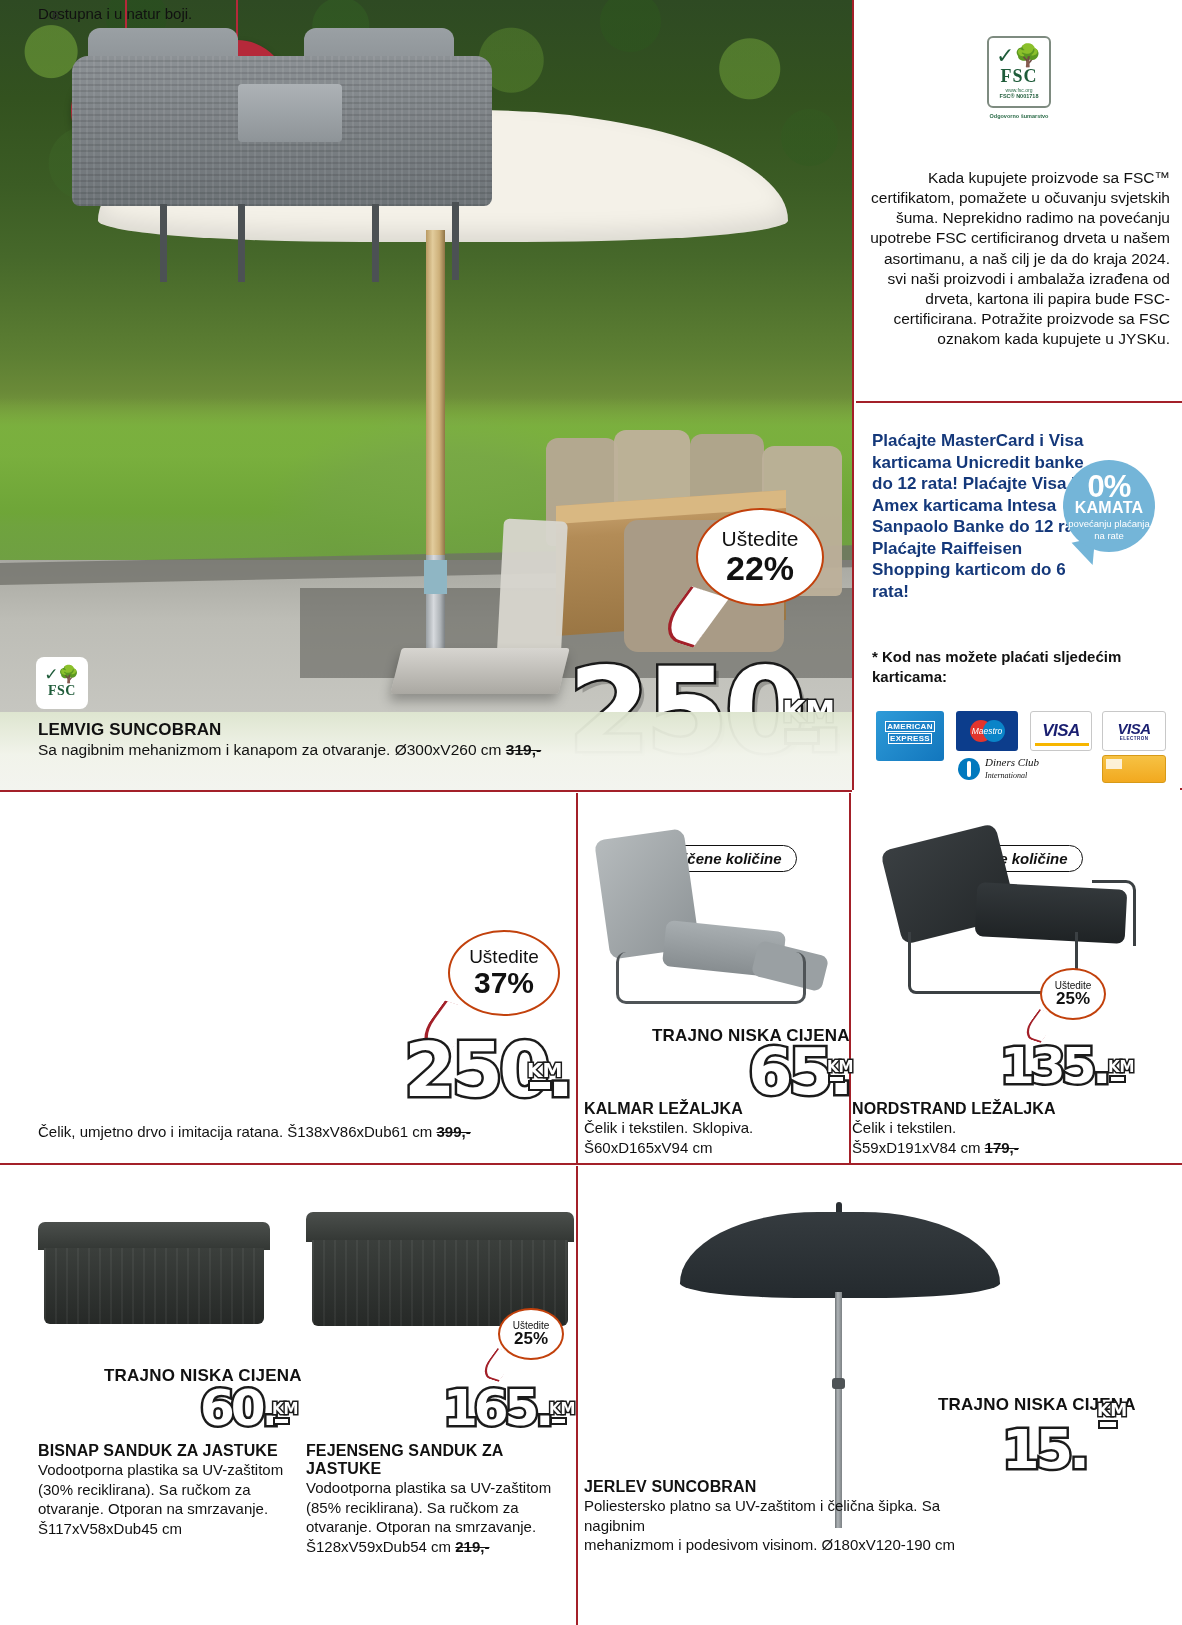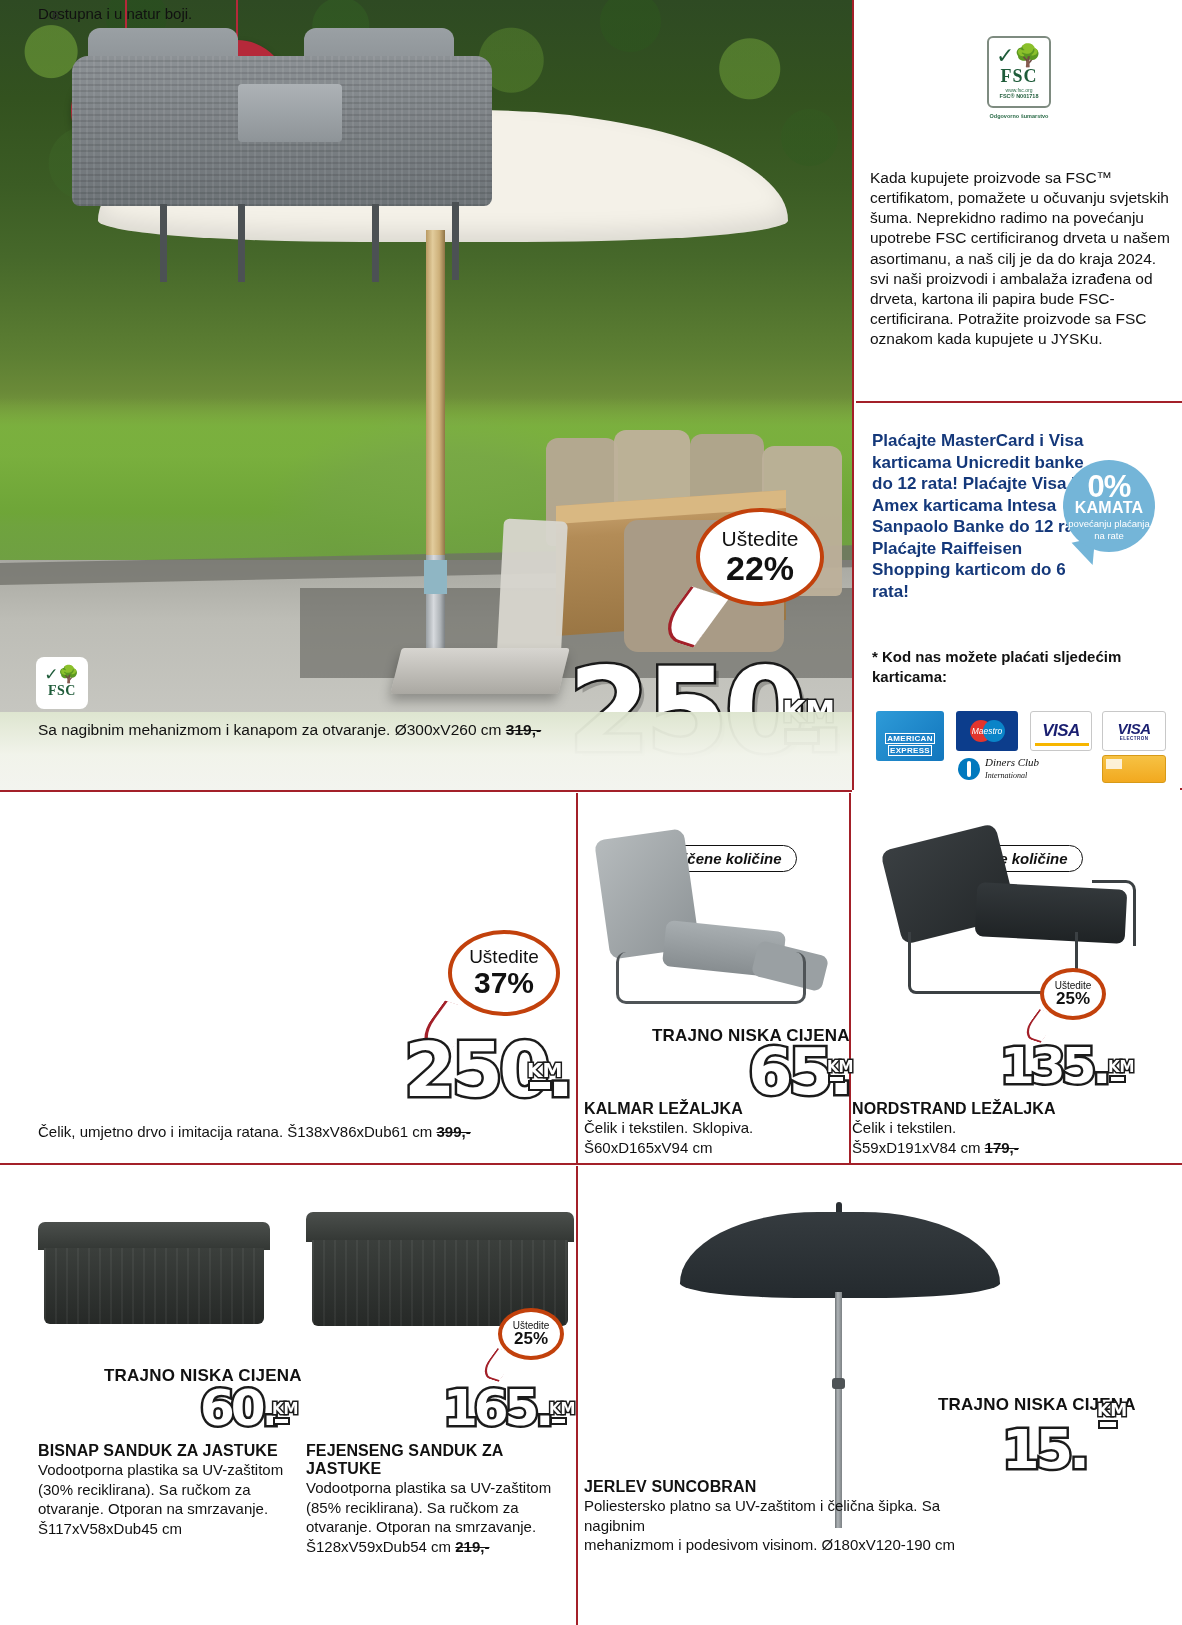--- a/index.html
+++ b/index.html
@@ -119,21 +119,21 @@
     position:absolute; left:36px; top:657px; width:52px; height:52px;
     background:#fff; border-radius:8px; display:flex; flex-direction:column;
     align-items:center; justify-content:center; color:#1f5c3a;
   }
   .fsc-small .tree{font-size:17px;line-height:16px;}
   .fsc-small .txt{font-family:"Liberation Serif",serif;font-weight:700;font-size:14px;letter-spacing:.5px;}
 
   
   .save-bubble{
     position:absolute; border-radius:50%;
-    background:#fff; border:4px solid #c2410c;
+    background:#fff; border:2px solid #c2410c;
     display:flex; flex-direction:column; align-items:center; justify-content:center;
     text-align:center; color:#111;
   }
   .save-bubble .st{font-size:15px; font-weight:400; margin-bottom:-2px;}
   .save-bubble .sv{font-weight:700;}
   .bub-tail{position:absolute;width:0;height:0;}
 
   .bub-hero{ left:696px; top:508px; width:128px; height:98px; }
   .bub-hero .st{font-size:21px;}
   .bub-hero .sv{font-size:34px;}
@@ -180,21 +180,21 @@
     color:#1f5c3a; background:#fff;
   }
   .fsc-logo .tree{font-size:22px;line-height:20px;}
   .fsc-logo .fs{font-family:"Liberation Serif",serif;font-weight:700;font-size:18px;letter-spacing:1px;}
   .fsc-logo .url{font-size:5px;color:#2b6b48;}
   .fsc-logo .code{font-size:5.5px;font-weight:700;color:#1f5c3a;}
   .fsc-sub{position:absolute;left:50%;transform:translateX(-50%);top:112px;width:90px;text-align:center;
     font-size:5.5px;font-weight:700;color:#2b6b48;line-height:1.5;}
   .fsc-text{
     position:absolute; left:14px; top:168px; width:300px;
-    text-align:left; font-size:15.5px; line-height:1.3; color:#111;
+    text-align:right; font-size:15.5px; line-height:1.3; color:#111;
   }
 
   
   .pay-col{ position:absolute; left:856px; top:404px; width:326px; height:384px; background:#fff; }
   .pay-text{ position:absolute; left:16px; top:26px; width:230px;
     font-weight:700; font-size:17px; line-height:1.27; color:#14387a; }
   .pay-star{ position:absolute; left:16px; top:243px; width:250px;
     font-weight:700; font-size:15px; line-height:1.3; color:#111; }
   .kamata{
     position:absolute; left:207px; top:56px; width:92px; height:92px; border-radius:50%;
@@ -206,21 +206,21 @@
   .kamata .k2{font-size:9.5px;line-height:1.16;margin-top:2px;}
   .kamata-tail{position:absolute;left:218px;top:136px;width:0;height:0;
     border-left:16px solid transparent;border-right:8px solid transparent;border-top:26px solid #74b5d8;
     transform:rotate(-12deg);}
 
   .cards{ position:absolute; left:16px; top:305px; width:300px; height:74px; }
   .card{ position:absolute; border-radius:3px; overflow:hidden;
     font-family:"Liberation Sans",sans-serif; }
   .amex{ left:4px; top:2px; width:68px; height:50px;
     background:linear-gradient(135deg,#2e9bd8,#1276bd); color:#fff;
-    display:flex;flex-direction:column;align-items:center;justify-content:flex-end;padding-bottom:5px;}
+    display:flex;flex-direction:column;align-items:center;justify-content:flex-end;padding-bottom:17px;}
   .amex span{font-size:8px;font-weight:700;letter-spacing:.3px;border:1px solid #fff;
     padding:0 1px;margin-top:1px;background:#1d82c8;}
   .maestro{ left:84px; top:2px; width:62px; height:40px; background:#0c3d8c;
     display:flex;align-items:center;justify-content:center;}
   .maestro .m-red{width:22px;height:22px;border-radius:50%;background:#e2342d;position:absolute;left:14px;}
   .maestro .m-blue{width:22px;height:22px;border-radius:50%;background:#0a84c8;position:absolute;left:27px;}
   .maestro .m-lbl{position:relative;z-index:3;color:#fff;font-size:8.5px;font-weight:400;font-style:italic;}
   .visa{ left:158px; top:2px; width:62px; height:40px; background:#fff; border:1px solid #c8c8c8;
     display:flex;align-items:center;justify-content:center;}
   .visa span{color:#1a1f71;font-weight:700;font-style:italic;font-size:17px;letter-spacing:-.5px;}
@@ -410,20 +410,21 @@
   <div class="save-bubble bub-hero">
     <div class="st">Uštedite</div>
     <div class="sv">22%</div>
   </div>
 
   <div class="price-big hero-price">250.</div>
   <div class="price-km hero-km">KM</div>
   <div class="hero-dash"></div>
 
   <div class="hero-caption">
+    <div class="cap-title">LEMVIG SUNCOBRAN</div>
     <div class="cap-desc">
       <span>Sa nagibnim mehanizmom i kanapom za otvaranje. Ø300xV260 cm</span>
       <span class="old-price">319,-</span>
     </div>
   </div>
 
   <div class="fsc-col">
     <div class="fsc-logo">
       <div class="tree">✓🌳</div>
       <div class="fs">FSC</div>

